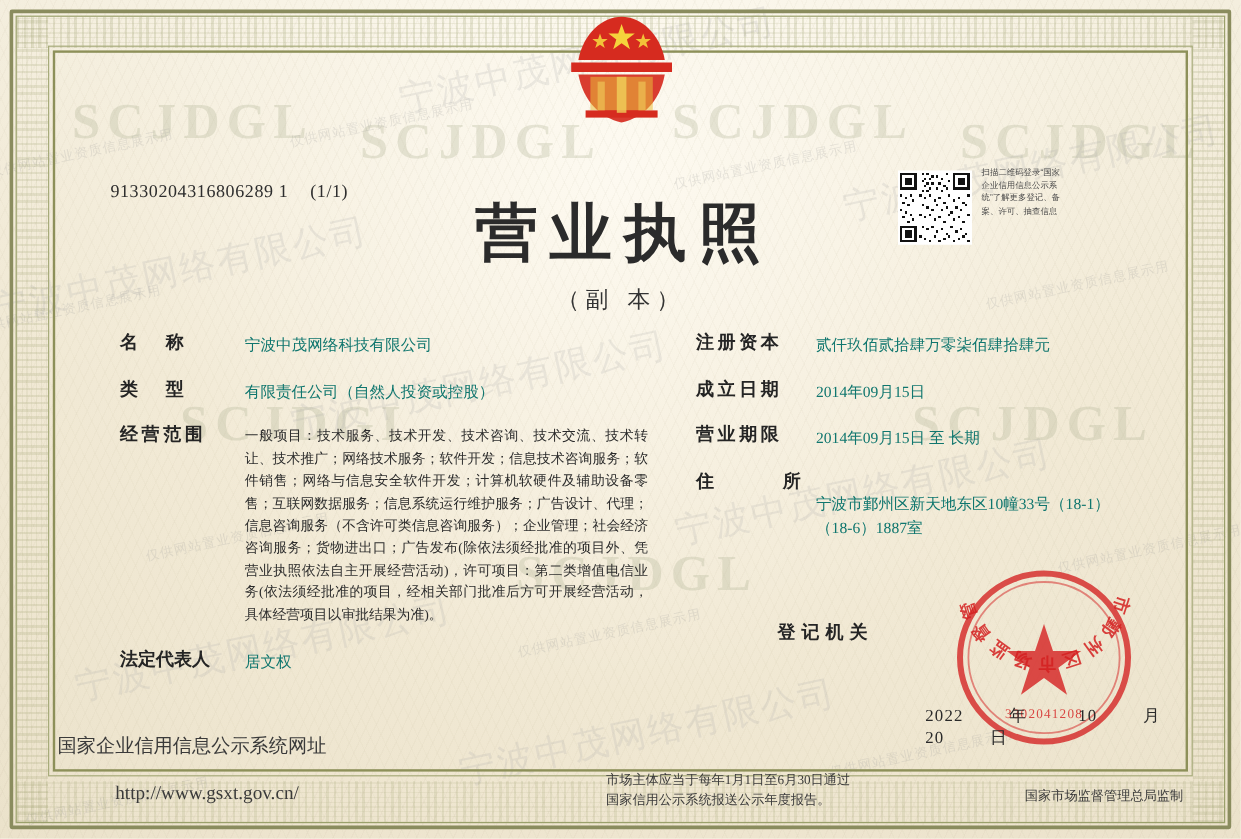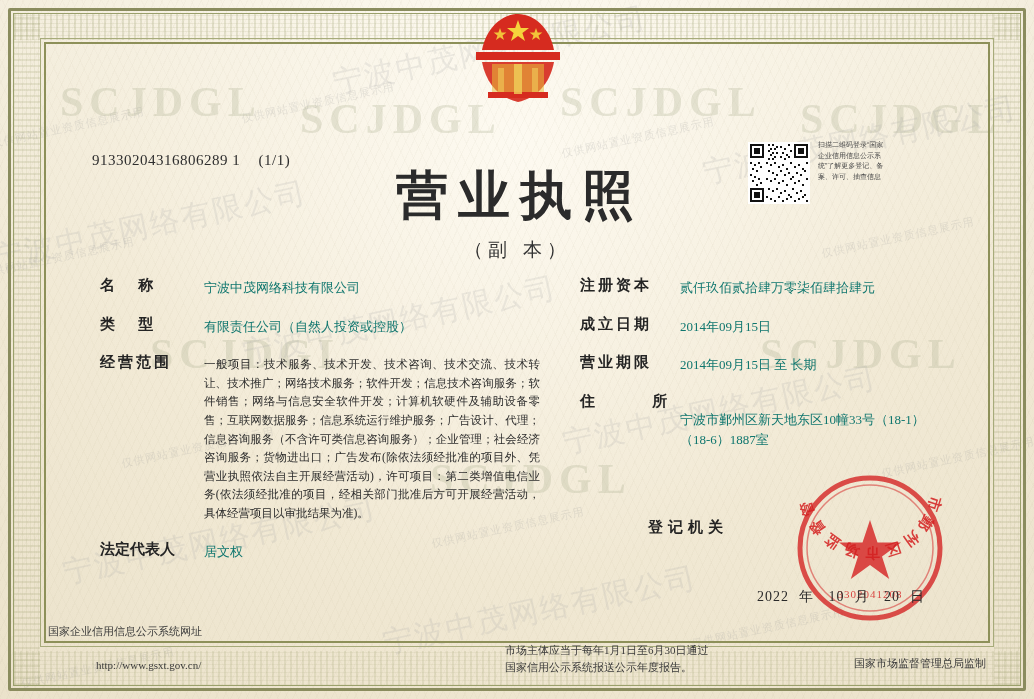--- a/index.html
+++ b/index.html
@@ -256,38 +256,38 @@
   }
   .reg-date {
     position: absolute;
     left: 752px;
     top: 588px;
     font-family: "Liberation Serif", serif;
     font-size: 14px;
     color: #2a2a2a;
     letter-spacing: 1px;
   }
-  .reg-date span { margin: 0 5px; }
+  .reg-date span { margin: 0 19px; }
 
   
   .seal {
     position: absolute;
     left: 786px;
     top: 458px;
     width: 168px;
     height: 168px;
   }
 
   
   .footer-left {
     position: absolute;
     left: 48px;
     bottom: 28px;
     font-family: "Liberation Serif", serif;
-    font-size: 11px;
+    font-size: 16px;
     color: #3a3a3a;
   }
   .footer-left .url {
     display: block;
     margin-top: 20px;
     margin-left: 48px;
   }
   .footer-center {
     position: absolute;
     left: 505px;

